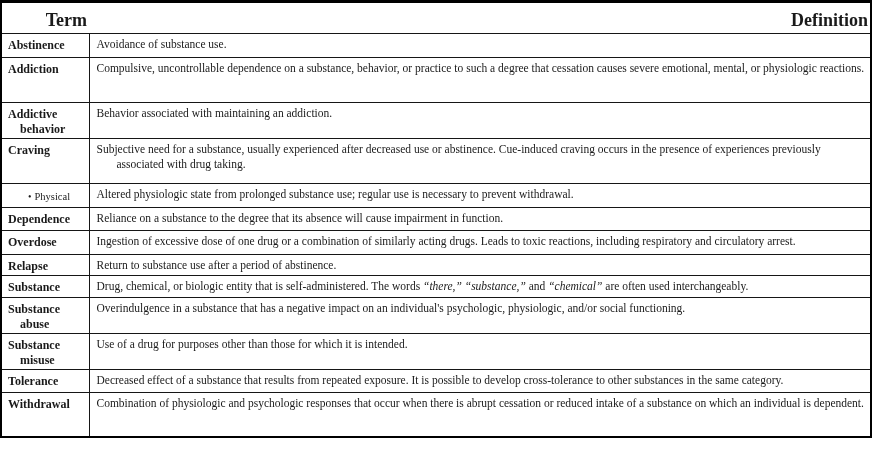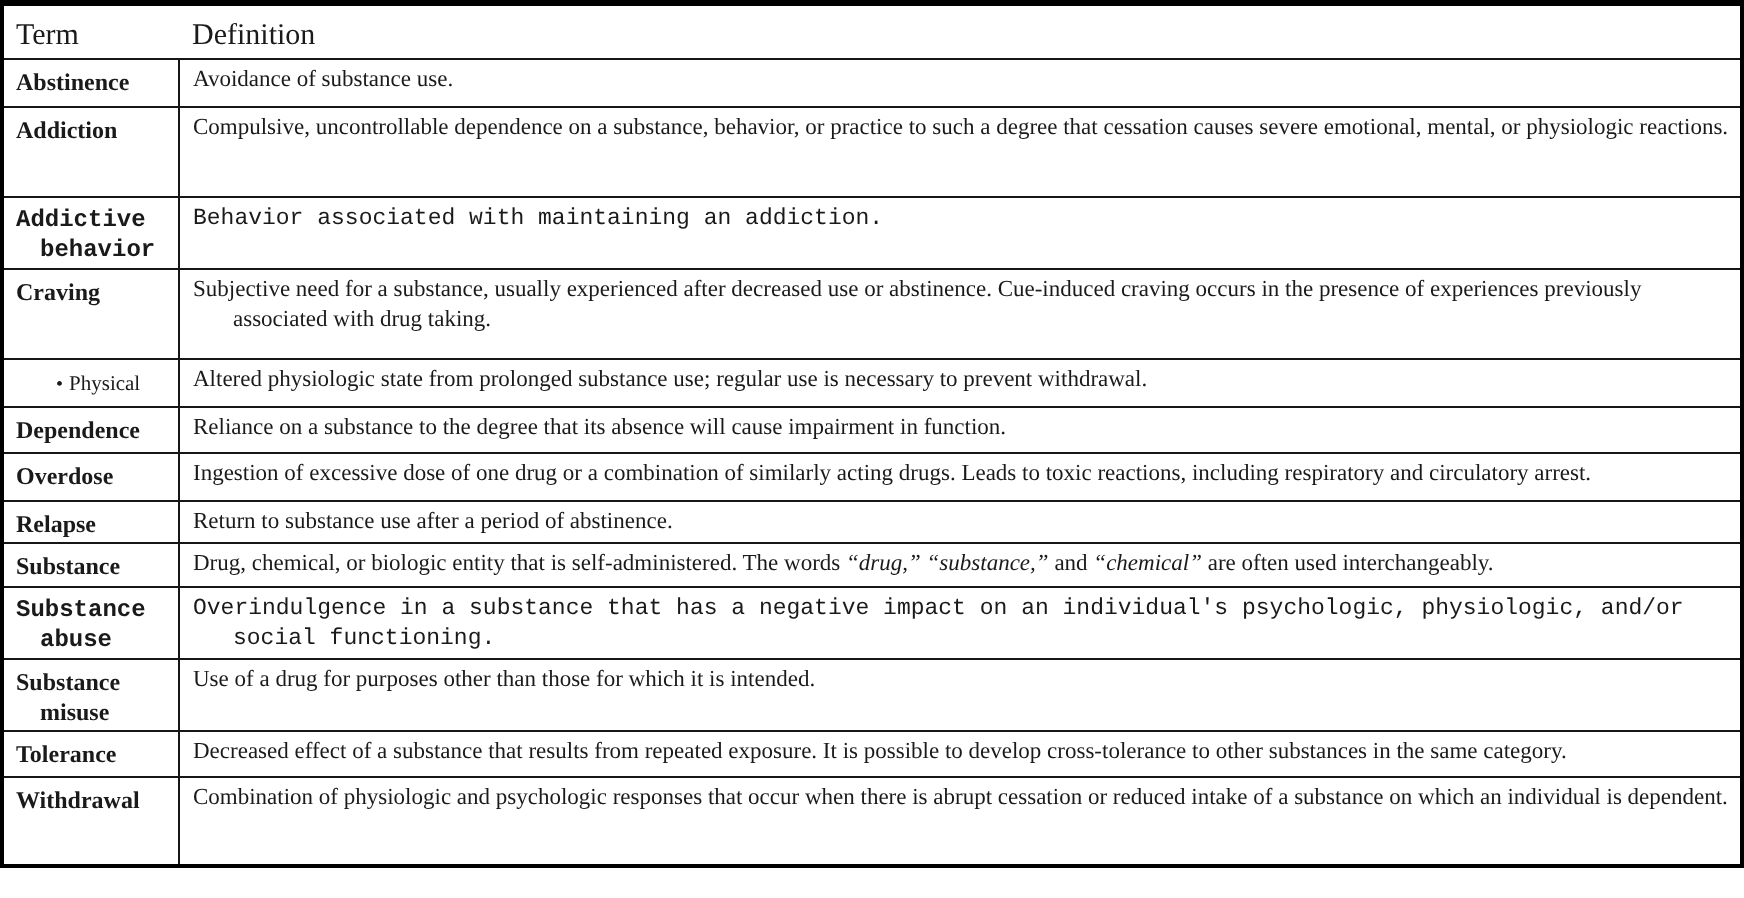--- a/index.html
+++ b/index.html
@@ -5,34 +5,34 @@
   html,body{margin:0;padding:0;background:#fff;}
   body{font-family:"Liberation Serif", serif;color:#1a1a1a;}
   .page{width:872px;height:449px;background:#fff;box-sizing:border-box;}
   table{width:872px;border-collapse:collapse;table-layout:fixed;background:#fff;}
   col.c-term{width:88px;}
   th,td{border:1px solid #161616;vertical-align:top;padding:0;box-sizing:border-box;overflow:hidden;}
   table{border:2px solid #000;}
   thead th{border-top:3px solid #000;}
   
   th.term-h{border-right-style:hidden;}
-  th{font-weight:normal;font-size:15px;text-align:left;}
+  th{font-weight:bold;font-size:18px;text-align:right;}
   th.term-h{padding:7px 2px 2px 6px;}
   th.def-h{padding:7px 2px 2px 7px;}
   td.term{font-weight:bold;font-size:12px;padding:4px 2px 2px 6px;line-height:14.5px;}
   td.term .hang{padding-left:12px;text-indent:-12px;}
   td.def{font-size:11.5px;padding:3px 4px 2px 7px;line-height:15px;}
   td.def .hang{padding-left:20px;text-indent:-20px;}
   td.term.sub{font-weight:normal;font-size:10.5px;padding:6px 2px 2px 26px;}
   td.term.sub .hang{padding-left:0;text-indent:0;}
   .bullet{font-size:10px;margin-right:3px;}
   .it{font-style:italic;}
   
   tr.hd{height:28px;} .h21{height:21px;} .h22{height:22px;} .h23{height:23px;}
-  .h24{height:24px;} .h34{height:34px;font-family:Liberation Mono, monospace;} .h36{height:36px;} .h44{height:44px;} .h45{height:45px;}
+  .h24{height:24px;} .h34{height:34px;} .h36{height:36px;} .h44{height:44px;} .h45{height:45px;}
 </style>
 </head>
 <body>
 
 <div class="page">
 <table>
   <colgroup>
         <col class="c-term">
         <col>
       </colgroup>
@@ -105,21 +105,21 @@
           </td>
       <td class="def">
             <div class="hang">Return to substance use after a period of abstinence.</div>
           </td>
     </tr>
     <tr class="h22">
       <td class="term">
             <div class="hang">Substance</div>
           </td>
       <td class="def">
-        <div class="hang"><span>Drug, chemical, or biologic entity that is self-administered. The words </span><span class="it">“drug,”</span><span> </span><span class="it">“substance,”</span><span> and </span><span class="it">“chemical”</span><span> are often used interchangeably.</span></div>
+        <div class="hang"><span>Drug, chemical, or biologic entity that is self-administered. The words </span><span class="it">“there,”</span><span> </span><span class="it">“substance,”</span><span> and </span><span class="it">“chemical”</span><span> are often used interchangeably.</span></div>
       </td>
     </tr>
     <tr class="h34">
       <td class="term">
             <div class="hang">Substance abuse</div>
           </td>
       <td class="def">
             <div class="hang">Overindulgence in a substance that has a negative impact on an individual's psychologic, physiologic, and/or social functioning.</div>
           </td>
     </tr>

